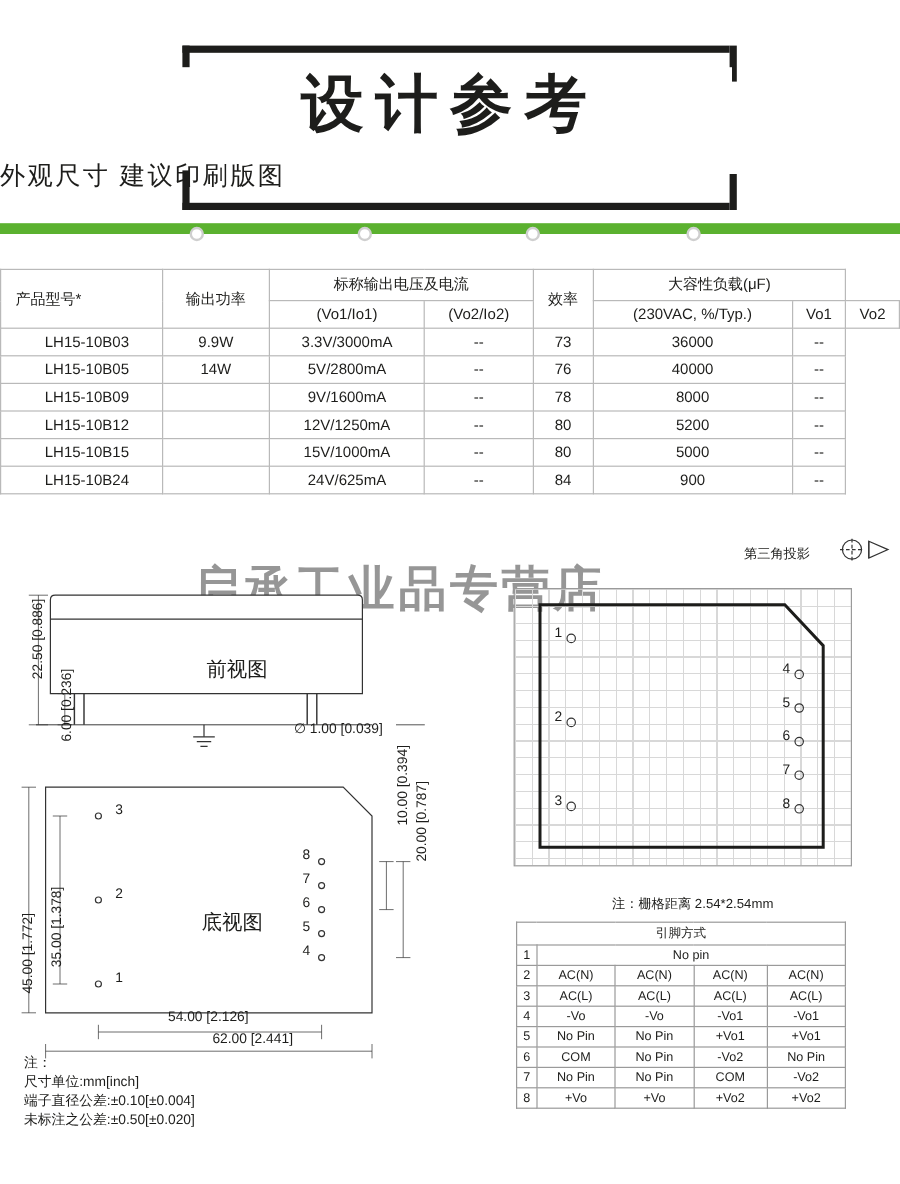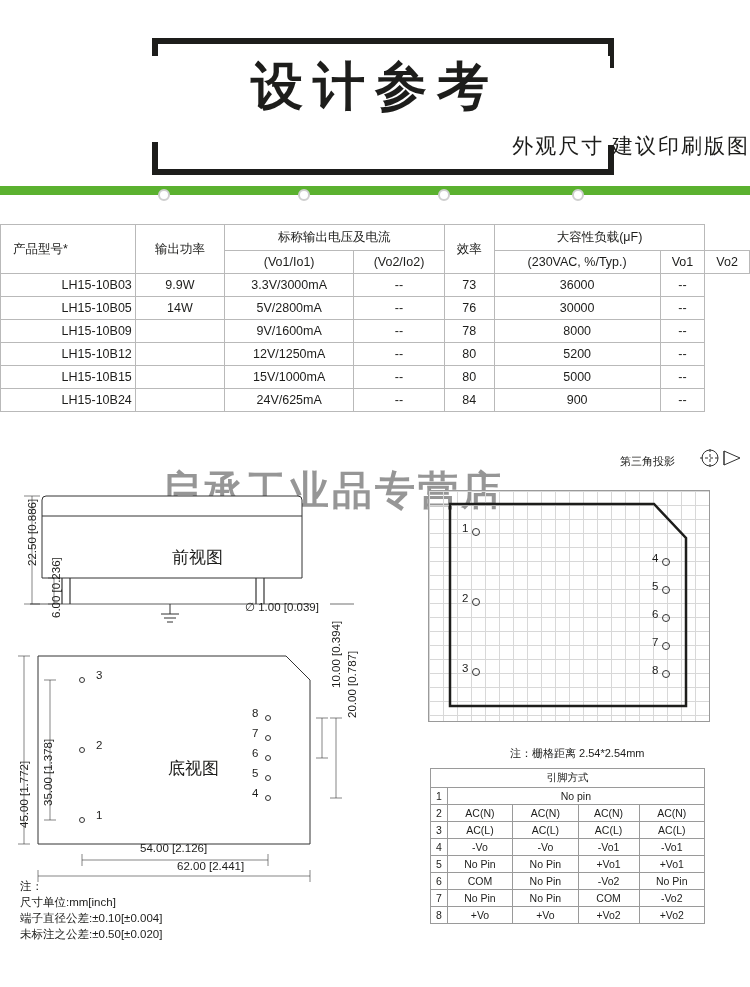--- a/index.html
+++ b/index.html
@@ -25,40 +25,40 @@
     content:"";position:absolute;right:-6px;bottom:-6px;width:6px;height:30px;background:#1d1d1b;
   }
   .banner-white-l{position:absolute;left:146px;top:56px;width:22px;height:86px;background:#fff;}
   .banner-white-r{position:absolute;left:586px;top:56px;width:24px;height:86px;background:#fff;}
   .banner-title{
     position:absolute;left:0;top:52px;width:750px;text-align:center;
     font-size:52px;letter-spacing:10px;font-weight:bold;color:#1d1d1b;
     font-family:Liberation Mono, monospace;
   }
   .banner-sub{
-    position:absolute;left:0;top:132px;width:750px;text-align:right;
+    position:absolute;left:0;top:132px;width:750px;text-align:left;
     font-size:21px;letter-spacing:2px;color:#1d1d1b;
   }
   .green-bar{position:absolute;left:0;top:186px;width:750px;height:9px;background:#5bb12f;}
   .dot{
     position:absolute;top:190px;width:12px;height:12px;border-radius:50%;
     background:#fff;border:2px solid #cfcfcf;box-sizing:border-box;
   }
   .dot.d1{left:158px;top:189px;}
   .dot.d2{left:298px;top:189px;}
   .dot.d3{left:438px;top:189px;}
   .dot.d4{left:572px;top:189px;}
 
   
   .spec-wrap{position:absolute;left:0;top:224px;width:750px;}
   table.spec{border-collapse:collapse;width:750px;font-size:12.5px;padding-left:12px;}
   table.spec td, table.spec th{
     border:1px solid #b9b9b9;padding:4px 3px;text-align:center;color:#1d1d1b;font-weight:normal;
   }
-  .spec .lcol{text-align:right;padding-left:12px;}
+  .spec .lcol{text-align:center;padding-left:12px;}
 
   
   .drawing{position:absolute;left:0;top:428px;width:750px;height:559px;background:#fff;}
   .watermark{
     position:absolute;left:160px;top:35px;font-size:40px;letter-spacing:3px;
     color:#6f6f6f;opacity:.72;font-weight:bold;white-space:nowrap;
   }
   .proj-label{position:absolute;left:620px;top:26px;font-size:11px;color:#1d1d1b;}
   .proj-sym{position:absolute;left:700px;top:20px;}
 
@@ -121,21 +121,21 @@
     <td>73</td>
     <td>36000</td>
     <td>--</td>
   </tr>
   <tr>
     <td class="lcol">LH15-10B05</td>
     <td>14W</td>
     <td>5V/2800mA</td>
     <td>--</td>
     <td>76</td>
-    <td>30000</td>
+    <td>40000</td>
     <td>--</td>
   </tr>
   <tr>
     <td class="lcol">LH15-10B09</td>
     <td></td>
     <td>9V/1600mA</td>
     <td>--</td>
     <td>78</td>
     <td>8000</td>
     <td>--</td>

